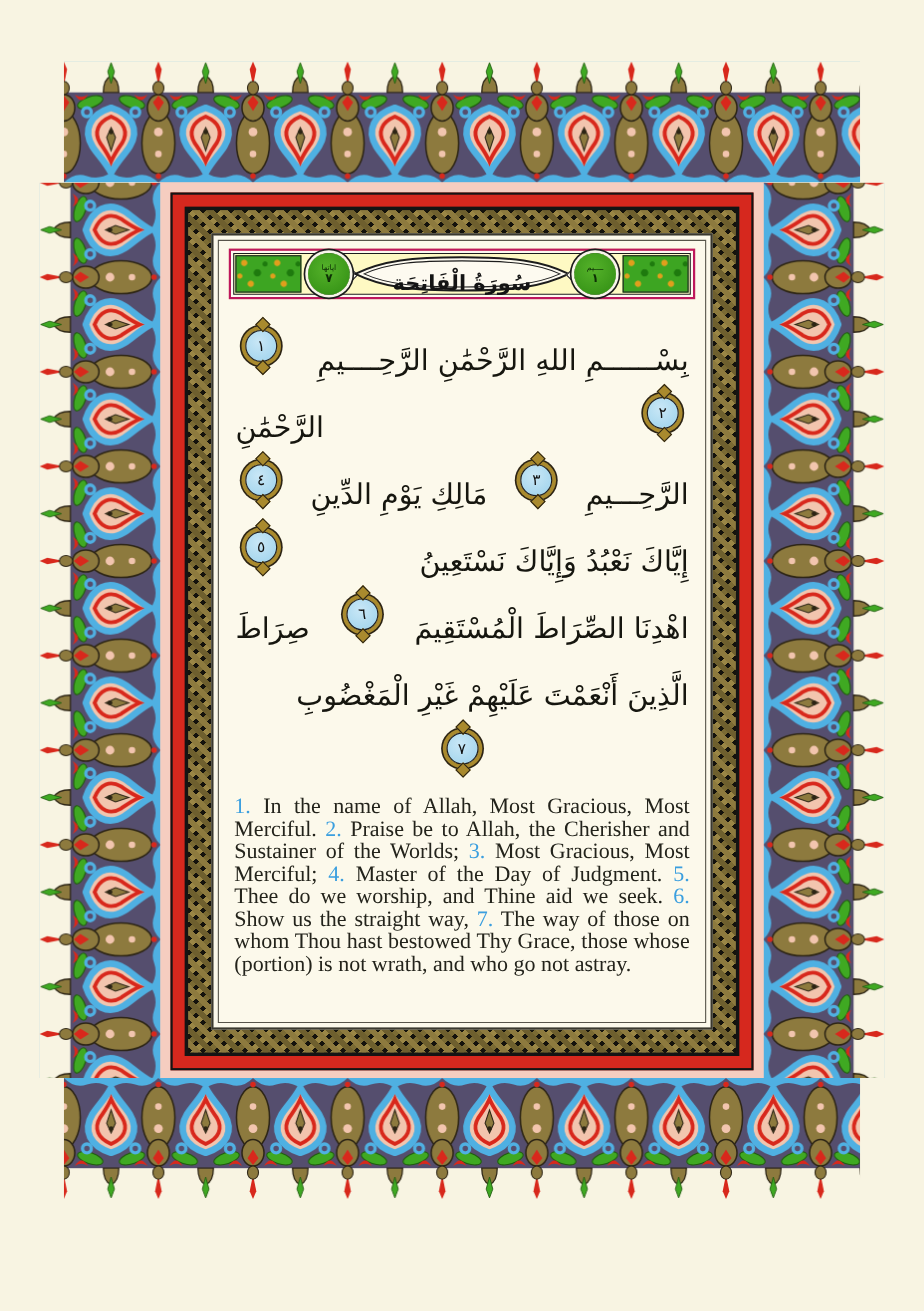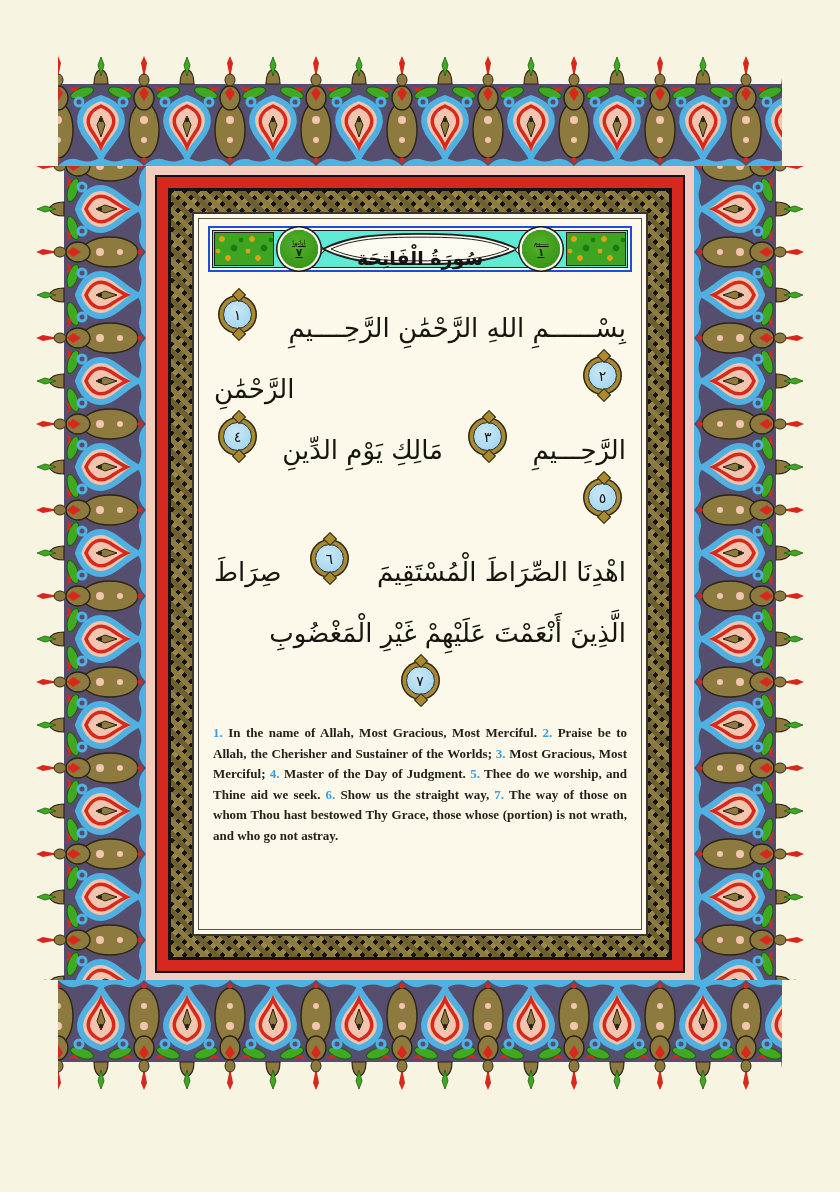--- a/index.html
+++ b/index.html
@@ -18,23 +18,23 @@
     background-image:
       repeating-linear-gradient(45deg, transparent 0 4px, #8d7a3e 4px 9px, transparent 9px 13px, #6e5f2e 13px 18px),
       repeating-linear-gradient(-45deg, transparent 0 4px, #9a8645 4px 9px, transparent 9px 13px, #7a6a33 13px 18px);
   }
   .content { position:absolute; left:192px; top:212px; width:456px; height:724px;
     box-sizing:border-box; background:#fcf9eb; border:2px solid #3a382e;
     box-shadow: inset 0 0 0 4px #fcf9eb, inset 0 0 0 5px #57544a; }
 
   
   .cartouche { position:absolute; left:14px; top:12px; width:424px; height:46px;
-    background:#5eead4; border:2px solid #1d4ed8;
+    background:#fef9c3; border:2px solid #be185d;
     box-shadow: inset 0 0 0 2px #fdfaf0, inset 0 0 0 3px #1c1c1c;
-    display:flex; align-items:center; box-sizing:border-box;text-decoration:underline; }
+    display:flex; align-items:center; box-sizing:border-box; }
   .c-panel { width:58px; align-self:stretch; margin:4px; border:1px solid #222;
     background-color:#3da522;
     background-image:
       radial-gradient(circle at 7px 6px,  #e09f1c 2.5px, transparent 3.2px),
       radial-gradient(circle at 19px 15px,#1e7a0e 3px,   transparent 3.7px),
       radial-gradient(circle at 13px 25px,#e09f1c 2.5px, transparent 3.2px),
       radial-gradient(circle at 26px 7px, #1e7a0e 2px,   transparent 2.7px),
       radial-gradient(circle at 3px 18px, #e09f1c 2px,   transparent 2.7px);
     background-size:30px 30px; }
   .cmed { position:relative; z-index:2; width:38px; height:38px; border-radius:50%;
@@ -65,22 +65,22 @@
     border:1.5px solid #1d1d1d; box-sizing:border-box;
     box-shadow:0 0 0 3.5px #a98a2e, 0 0 0 5px #2c2414;
     display:flex; align-items:center; justify-content:center;
     font:14px "DejaVu Sans", sans-serif; color:#111; margin:0 9px; }
   .vmed::before, .vmed::after { content:""; position:absolute; left:50%; width:8px; height:8px;
     margin-left:-4px; background:#a98a2e; border:1px solid #2c2414; transform:rotate(45deg); }
   .vmed::before { top:-11px; } .vmed::after { bottom:-11px; }
 
   
   .heading { margin:17px 0 0; text-align:center; font-size:18px; font-weight:bold; color:#23231b; }
-  .trans { margin:12px 19px 0; text-align:justify; font-weight:bold;
-    font-size:13px; line-height:20.5px; color:#23231b; }
+  .trans { margin:12px 19px 0; text-align:justify; font-weight:normal;
+    font-size:20px; line-height:20.5px; color:#23231b; }
   .trans .vnum { color:#3b9fdf; }
 </style>
 </head>
 <body>
 
 <div class="page">
 
   <svg width="0" height="0" style="position:absolute" aria-hidden="true">
     <defs>
       <g id="btile">
@@ -191,20 +191,21 @@
           <span class="vmed">٢</span>
           <span class="txt">الرَّحْمَٰنِ</span>
         </div>
         <div class="aline">
           <span class="txt">الرَّحِـــيمِ</span>
           <span class="vmed">٣</span>
           <span class="txt">مَالِكِ يَوْمِ الدِّينِ</span>
           <span class="vmed">٤</span>
         </div>
         <div class="aline">
+          <span class="txt">إِيَّاكَ نَعْبُدُ وَإِيَّاكَ نَسْتَعِينُ</span>
           <span class="vmed">٥</span>
         </div>
         <div class="aline">
           <span class="txt">اهْدِنَا الصِّرَاطَ الْمُسْتَقِيمَ</span>
           <span class="vmed">٦</span>
           <span class="txt">صِرَاطَ</span>
         </div>
         <div class="aline">
           <span class="txt">الَّذِينَ أَنْعَمْتَ عَلَيْهِمْ غَيْرِ الْمَغْضُوبِ</span>
         </div>

